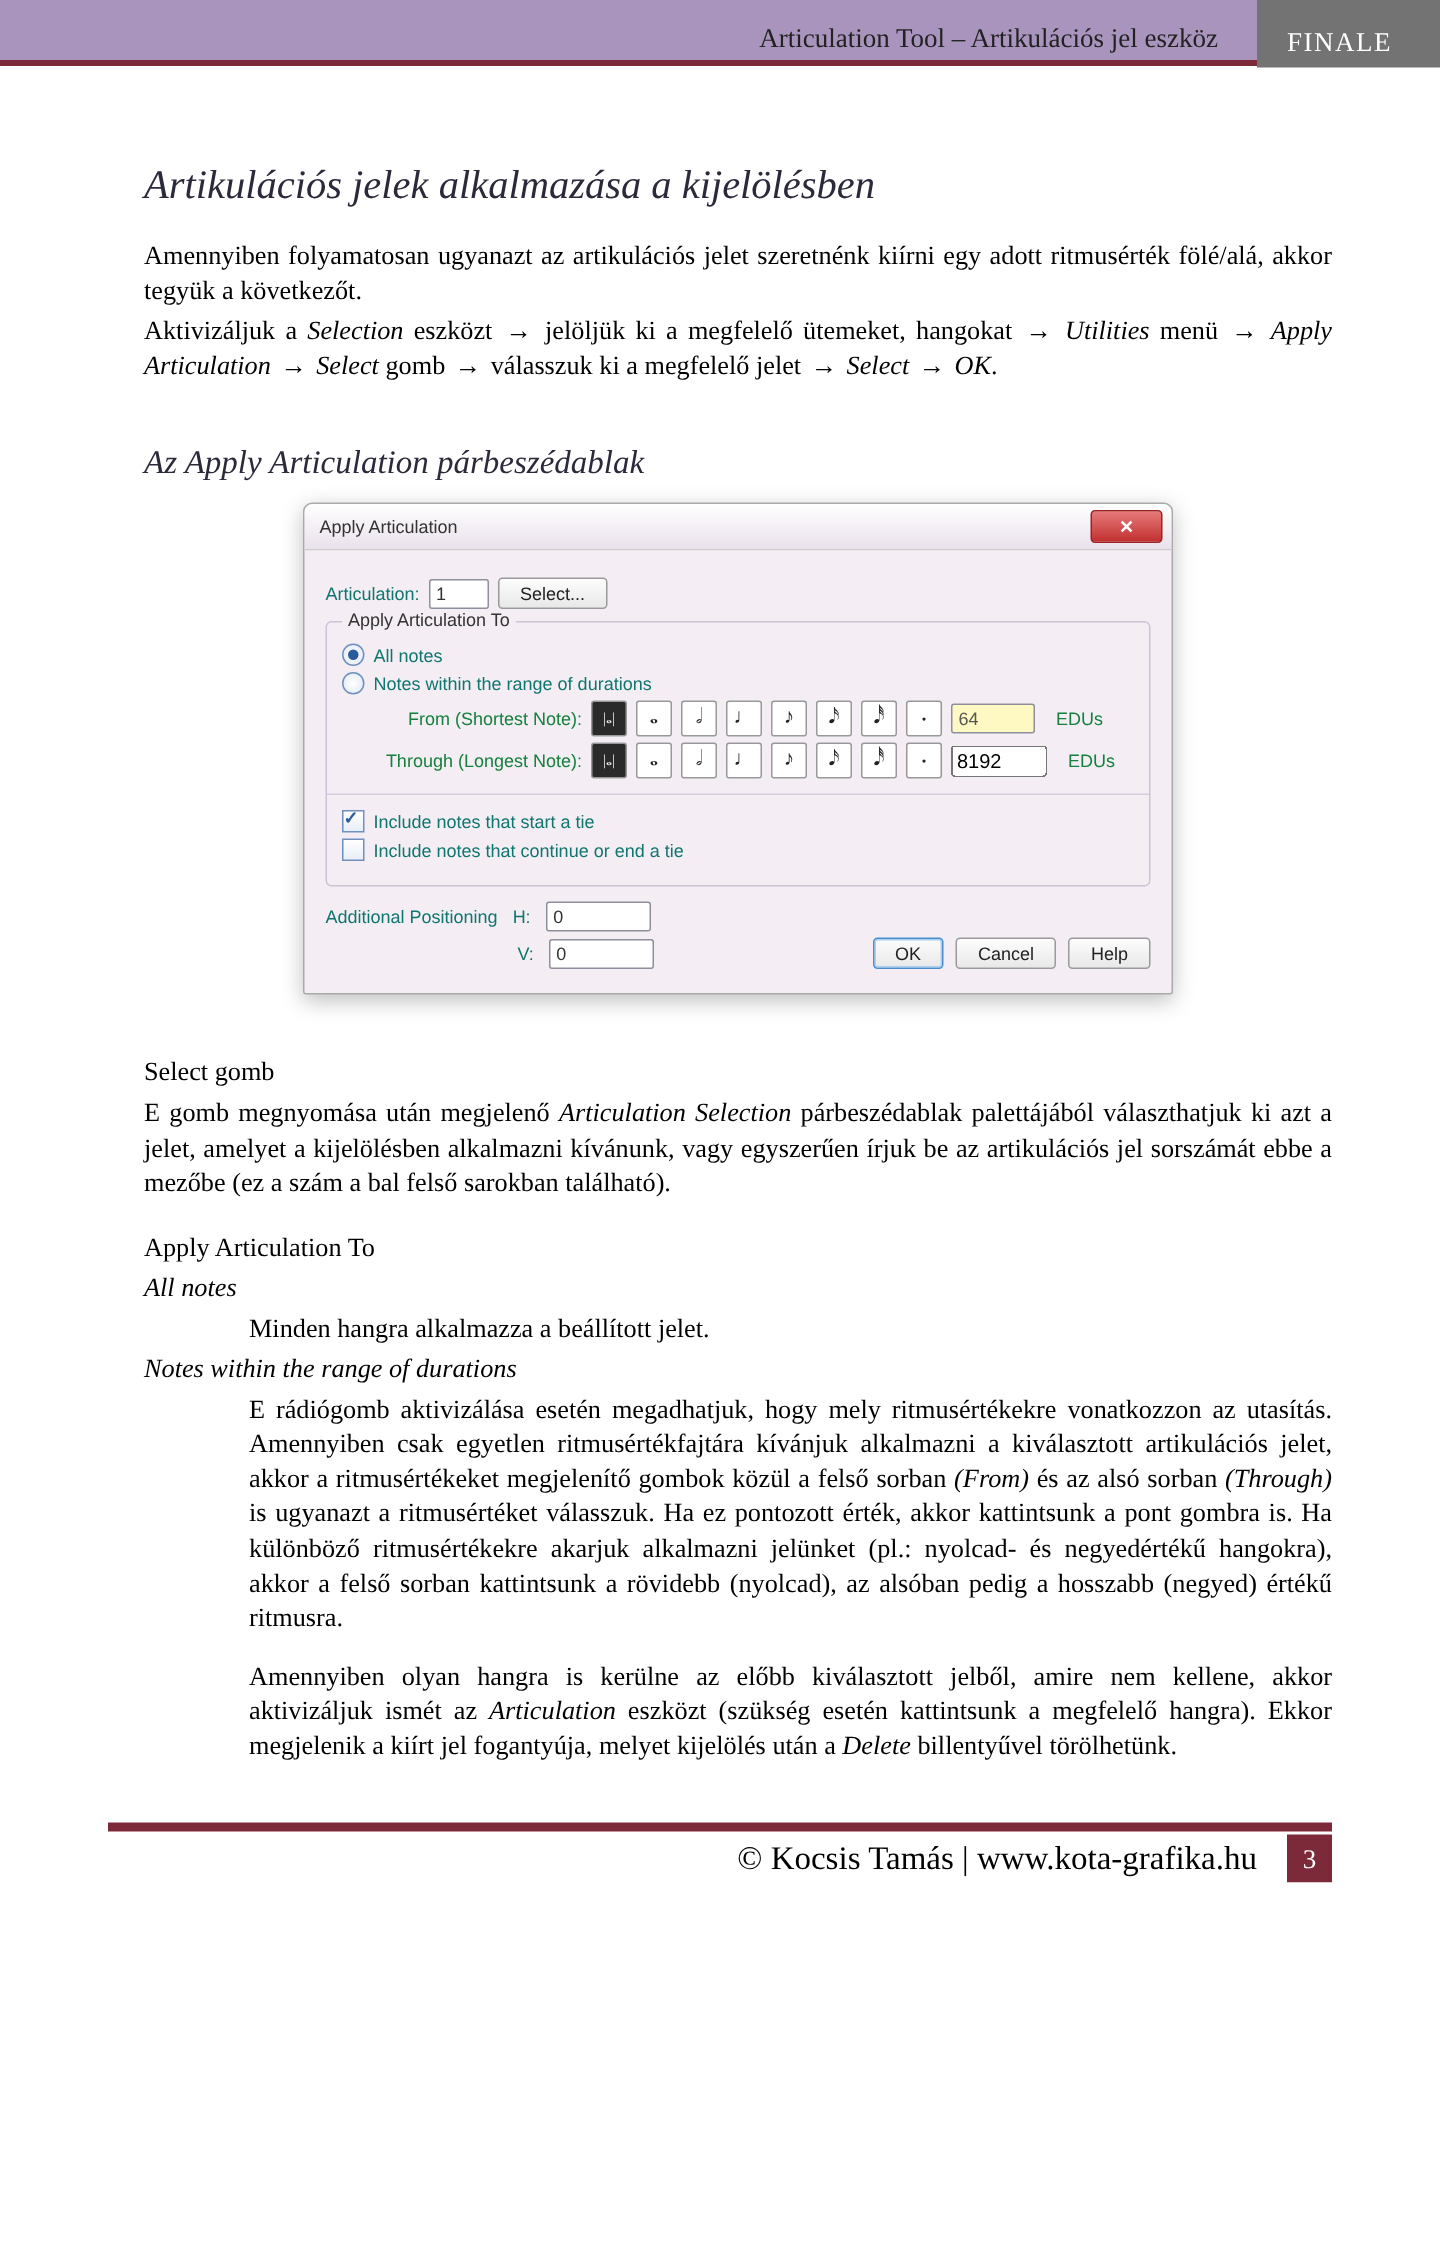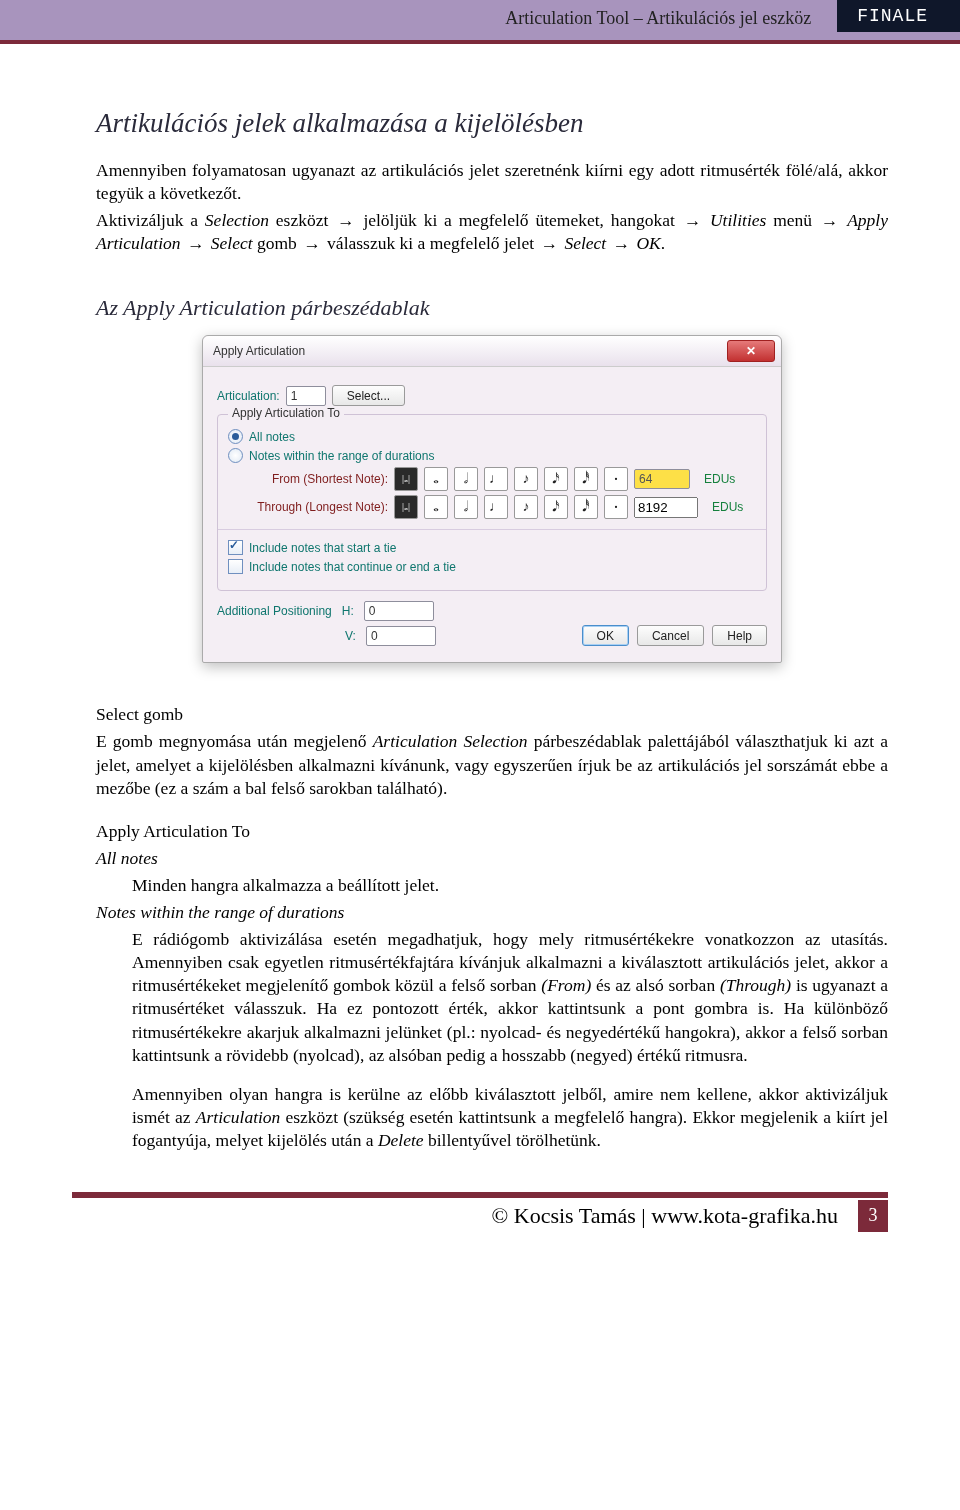--- a/index.html
+++ b/index.html
@@ -23,27 +23,26 @@
     display: flex;
     align-items: center;
     gap: 16px;
   }
   .header-title {
     color: #222;
     font-size: 18px;
     padding: 5px 10px 0 0;
   }
   .header-badge {
-    background: #0f172a;
+    background: #737373;
     color: #fff;
     font-size: 18px;
-    padding: 6px 32px 6px 20px;
+    padding: 18px 32px 6px 20px;
     margin-right: 0;
     letter-spacing: 1px;
-    font-family: Liberation Mono, monospace;
   }
   .page {
     padding: 30px 72px 0 96px;
   }
   h1.section {
     font-family: Georgia, "Times New Roman", serif;
     font-style: italic;
     font-weight: normal;
     font-size: 27px;
     color: #2a2a3a;
@@ -94,28 +93,28 @@
     width: 46px; height: 20px;
     background: linear-gradient(#e67a7a, #c23030);
     border: 1px solid #a02020;
     border-radius: 3px;
     display: flex; align-items: center; justify-content: center;
     color: #fff; font-weight: bold;
   }
   .dlg-body { padding: 14px 14px 12px 14px; }
   .row { display: flex; align-items: center; margin: 4px 0; gap: 6px; }
   .row.inset { margin-left: 20px; }
-  .lbl-w { width: 140px; text-align: right; color: #7f1d1d; }
+  .lbl-w { width: 140px; text-align: right; color: #15803d; }
   .lbl { color: #0f766e; }
   .dlg-input {
     background: #fff; border: 1px solid #8e8e9c; border-radius: 2px;
     height: 20px; padding: 0 4px; box-sizing: border-box;
     font-family: inherit; font-size: 12px; color: #333;
   }
-  .dlg-input[readonly] { background: #fde047; color: #555; }
+  .dlg-input[readonly] { background: #fef9c3; color: #555; }
   .dlg-btn {
     background: linear-gradient(#fdfdfd, #e8e8e8);
     border: 1px solid #9a9a9a; border-radius: 3px;
     height: 21px; padding: 0 14px; font-size: 12px; color: #222;
   }
   .dlg-btn.primary { border-color: #4a8ecb; box-shadow: 0 0 0 1px #a8d0f4 inset; }
   .group {
     border: 1px solid #cfc2d6; border-radius: 4px;
     padding: 10px 10px 12px 10px; margin-top: 8px;
     position: relative; background: #f4eef4;
@@ -139,21 +138,21 @@
     font-family: Georgia, serif; font-size: 14px; color: #222; border-radius: 2px;
   }
   .notebtn.dark { background: #2a2a2a; color: #eee; font-size: 10px; }
   .notebtn.dot { font-size: 18px; line-height: 0; }
   .edus { color:#15803d; margin-left: 8px; }
   .hr { border: none; border-top: 1px solid #d8cce0; margin: 10px -10px; }
   .pos-grid { display: flex; align-items: center; gap: 10px; }
 
   
   .bold { font-weight: normal; }
-  .indent { margin-left: 36px; }
+  .indent { margin-left: 70px; }
   .para-block { margin-top: 20px; }
 
   
   .footer-line {
     margin: 40px 72px 0 72px;
     border-top: 6px solid #7c2a3a;
     display: flex;
     justify-content: flex-end;
     align-items: center;
     padding-top: 2px;

